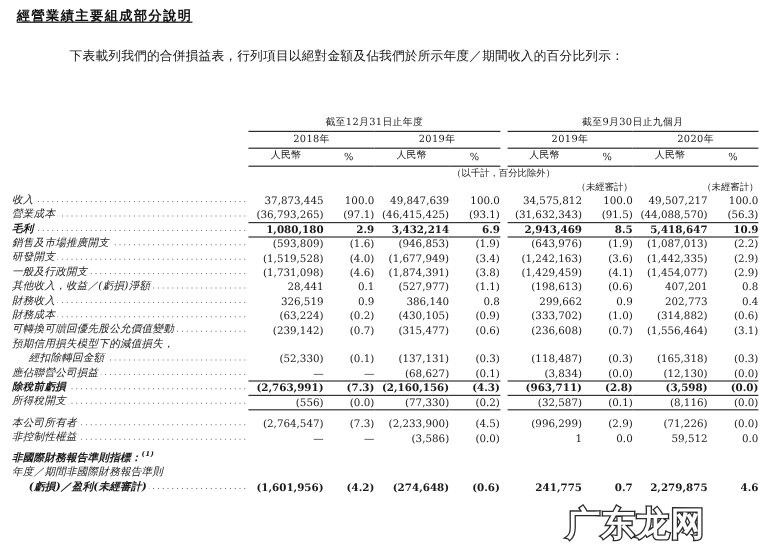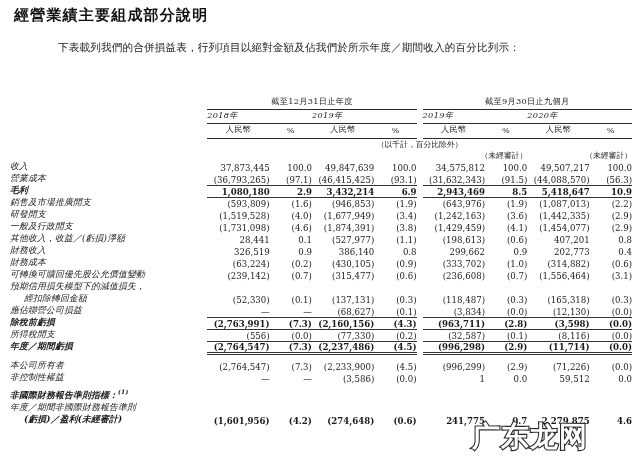--- a/index.html
+++ b/index.html
@@ -21,24 +21,25 @@
     width: 640px;
     height: 461px;
     padding: 0;
   }
 
   
   .doc-heading {
     position: absolute;
     left: 14px;
     top: 6px;
-    font-size: 15px;
+    font-size: 11px;
     font-weight: bold;
     letter-spacing: 1.2px;
     color: #111;
+    text-decoration: underline;
   }
 
   .intro {
     position: absolute;
     left: 14px;
     top: 38px;
     width: 614px;
     font-size: 10.6px;
     line-height: 19px;
     letter-spacing: 0.15px;
@@ -76,26 +77,26 @@
   
   .grp-title {
     text-align: center;
     font-size: 8.2px;
     letter-spacing: 0.3px;
     padding-bottom: 1px;
     white-space: nowrap;
   }
   .rule-top { border-bottom: 1px solid #2b2b2b; height: 2px; }
   .yr-title {
+    text-align: center;
     font-size: 8.2px;
     letter-spacing: 0.3px;
     padding-top: 2px;
     padding-bottom: 1px;
     white-space: nowrap;
-    font-style: italic;
   }
   .rule-mid { border-bottom: 1px solid #2b2b2b; height: 2px; }
   .unit-title {
     text-align: center;
     font-size: 8.2px;
     letter-spacing: 0.3px;
     padding-top: 2px;
     padding-bottom: 1px;
     white-space: nowrap;
   }
@@ -435,32 +436,20 @@
             <td class="num ul-single">(556)</td>
             <td class="pct ul-single">(0.0)</td>
             <td class="num ul-single">(77,330)</td>
             <td class="pct ul-single">(0.2)</td>
             <td></td>
             <td class="num ul-single">(32,587)</td>
             <td class="pct ul-single">(0.1)</td>
             <td class="num ul-single">(8,116)</td>
             <td class="pct ul-single">(0.0)</td>
           </tr>
-          <tr class="bold">
-            <td class="lbl dotted"><span class="txt">年度／期間虧損</span></td>
-            <td class="num ul-double">(2,764,547)</td>
-            <td class="pct ul-double">(7.3)</td>
-            <td class="num ul-double">(2,237,486)</td>
-            <td class="pct ul-double">(4.5)</td>
-            <td></td>
-            <td class="num ul-double">(996,298)</td>
-            <td class="pct ul-double">(2.9)</td>
-            <td class="num ul-double">(11,714)</td>
-            <td class="pct ul-double">(0.0)</td>
-          </tr>
           <tr class="spacer-row">
             <td></td>
             <td></td>
             <td></td>
             <td></td>
             <td></td>
             <td></td>
             <td></td>
             <td></td>
             <td></td>

